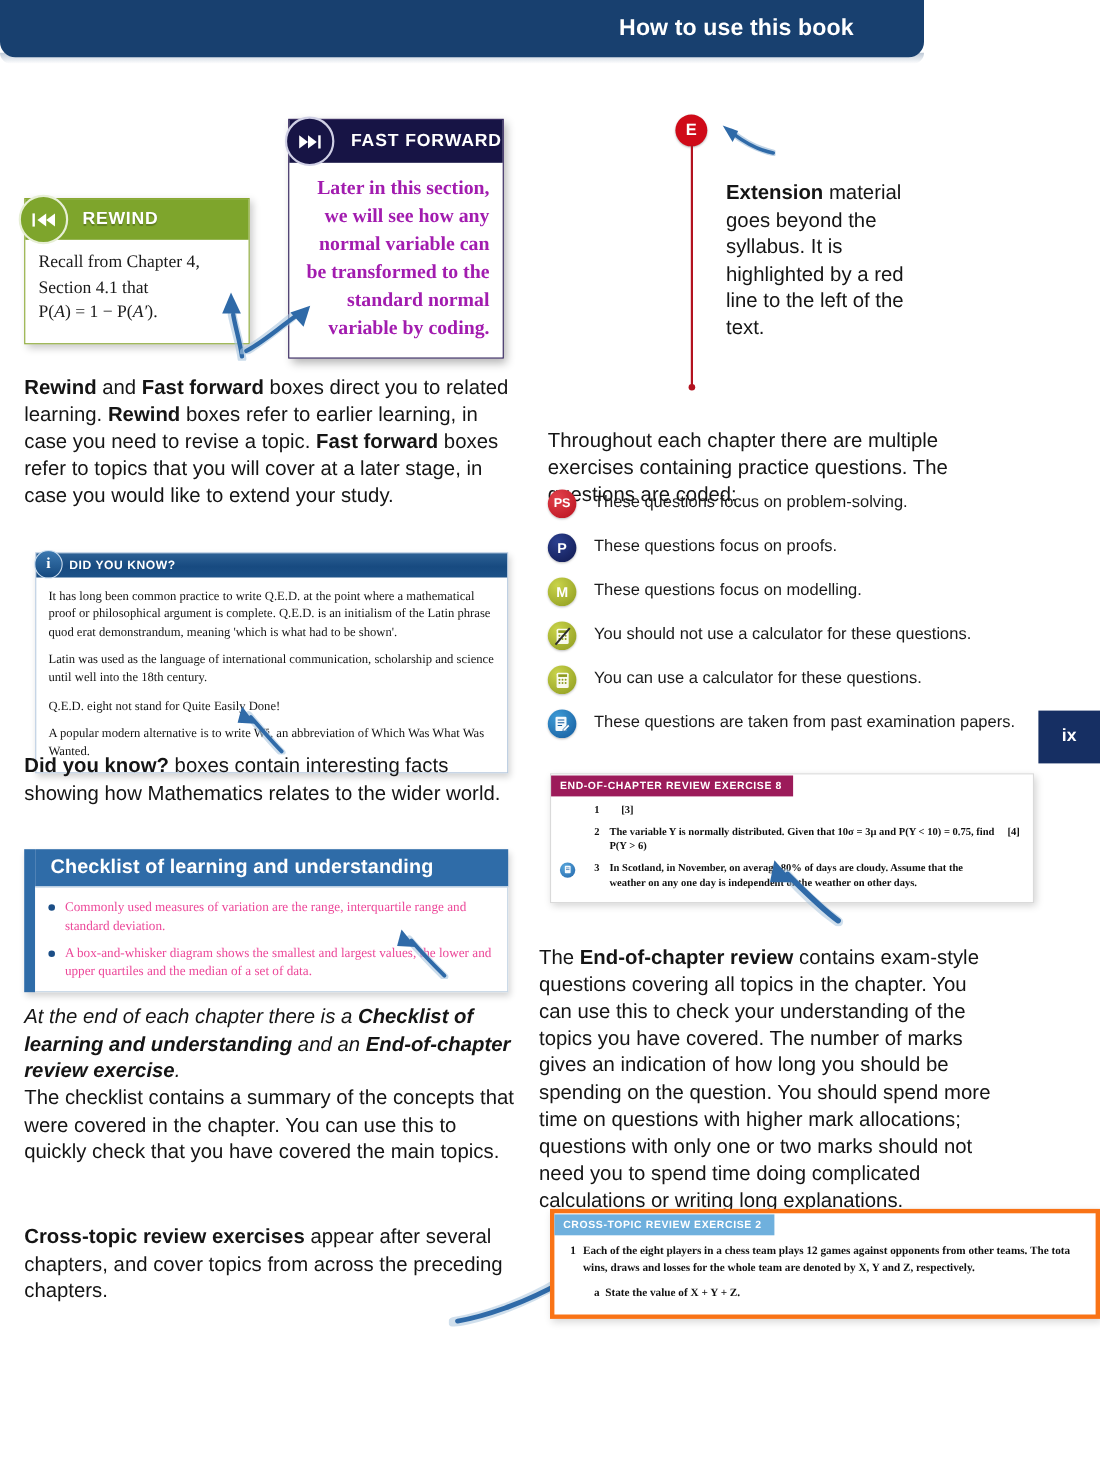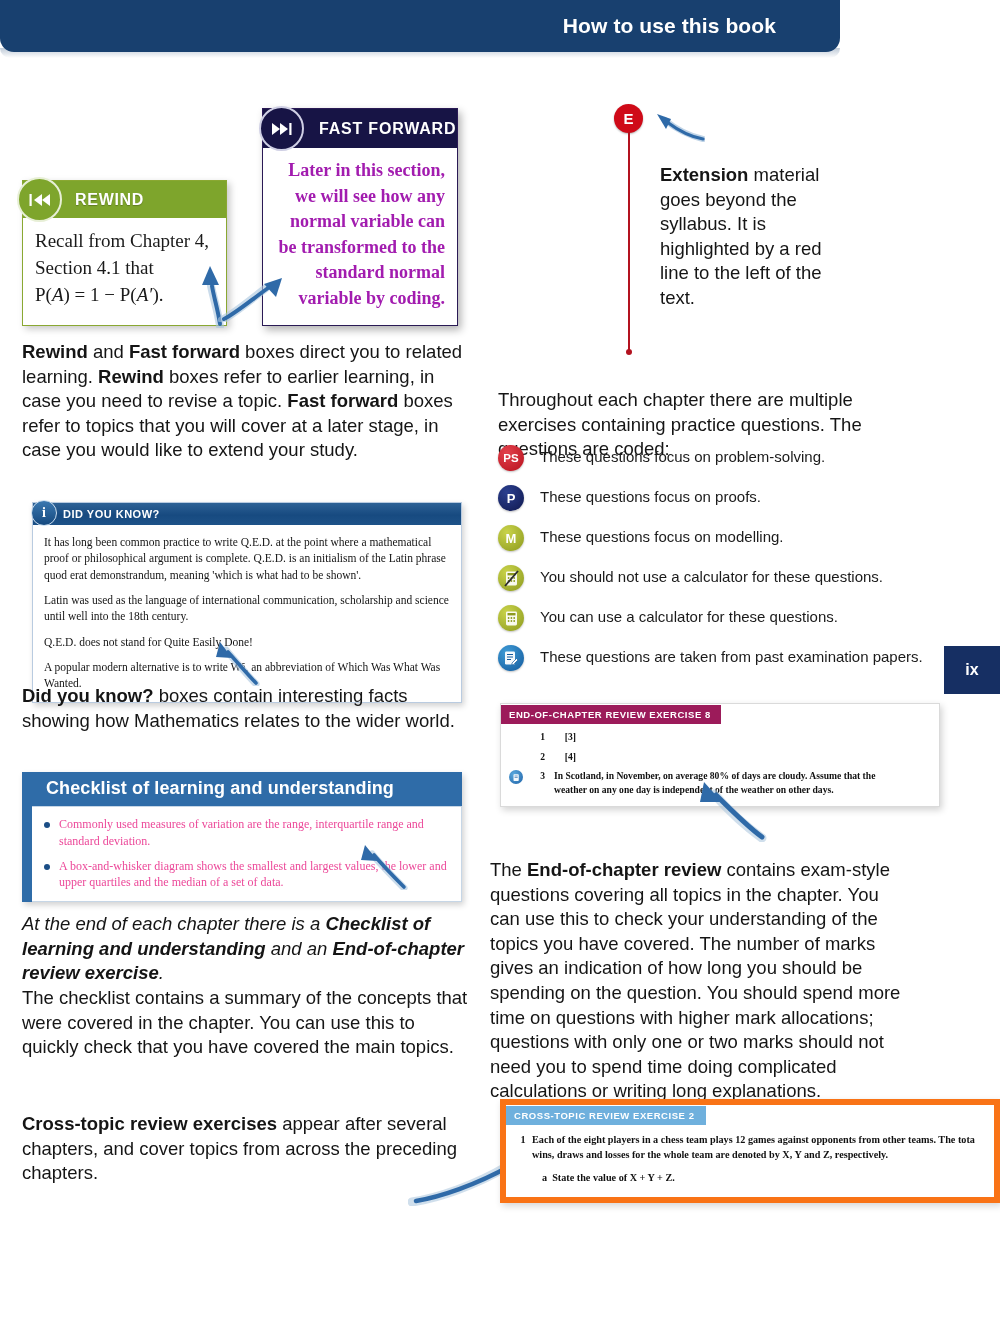--- a/index.html
+++ b/index.html
@@ -60,21 +60,21 @@
     margin-left: 52px; text-shadow: 0 1px 1px rgba(0,0,0,.25);
   }
   .badge-circle {
     position: absolute; left: -6px; top: -4px; width: 45px; height: 45px;
     border-radius: 50%; background: #7ea52c; border: 2px solid #e7efd6;
     display: flex; align-items: center; justify-content: center;
   }
   #rewind-body {
     padding: 10px 12px 16px 12px;
     font-family: "Liberation Serif", serif;
-    font-size: 19px; line-height: 1.42; color: #1a1a1a;
+    font-size: 16px; line-height: 1.42; color: #1a1a1a;
   }
   #rewind-body .mathline { white-space: nowrap; }
   .it { font-style: italic; }
 
   
   #ff-box {
     position: absolute; left: 262px; top: 108px; width: 196px;
     box-shadow: 3px 4px 8px rgba(0,0,0,.3);
     background: #ffffff;
     border: 1px solid #2a1a55;
@@ -192,21 +192,21 @@
     position:absolute; left: 0; top: 1px; width: 14px; height: 14px; border-radius:50%;
     background: radial-gradient(circle at 35% 30%, #5aa8dd, #1f63a8);
     color:#fff; font-size:8px; font-weight:700;
     display:flex; align-items:center; justify-content:center;
   }
 
   
   #ctr-box {
     position: absolute; left: 500px; top: 1099px; width: 500px;
     background: #ffffff; box-shadow: 2px 3px 7px rgba(0,0,0,.16);
-    border: 6px solid #f97316;
+    border: 4px solid #f97316;
   }
   #ctr-head {
     display:inline-block; background:#6fb0dd; color:#ffffff;
     font-size: 9.5px; font-weight: 700; letter-spacing: .55px;
     padding: 4px 12px 4px 8px;
   }
   #ctr-body {
     padding: 8px 10px 12px 8px;
     font-family: "Liberation Serif", serif;
     font-size: 10.2px; line-height: 1.45; color: #111; font-weight: 700;
@@ -310,21 +310,21 @@
 </div>
 
 <div id="dyk-box">
   <div id="dyk-head">
     <span id="dyk-icon">i</span>
     <span id="dyk-label">DID YOU KNOW?</span>
   </div>
   <div id="dyk-body">
     <p>It has long been common practice to write Q.E.D. at the point where a mathematical proof or philosophical argument is complete. Q.E.D. is an initialism of the Latin phrase quod erat demonstrandum, meaning 'which is what had to be shown'.</p>
     <p>Latin was used as the language of international communication, scholarship and science until well into the 18th century.</p>
-    <p>Q.E.D. does not stand for Quite Easily Done!</p>
+    <p>Q.E.D. eight not stand for Quite Easily Done!</p>
     <p>A popular modern alternative is to write W⁵, an abbreviation of Which Was What Was Wanted.</p>
   </div>
 </div>
 
 <svg class="arrow" style="left:208px;top:640px;" width="58" height="46" viewBox="0 0 58 46">
   <path d="M48,44 C40,36 30,24 18,10" stroke="#a9c4dd" stroke-width="7" fill="none" stroke-linecap="round" opacity="0.6"></path>
   <path d="M48,43 C40,35 30,23 20,12" stroke="#2f6aa8" stroke-width="3.6" fill="none" stroke-linecap="round"></path>
   <polygon points="12,2 24,18 8,17" fill="#2f6aa8"></polygon>
 </svg>
 
@@ -437,20 +437,21 @@
   <div>
     <span id="eoc-head">END-OF-CHAPTER REVIEW EXERCISE 8</span>
   </div>
   <div id="eoc-body">
     <div class="q-row">
       <span class="q-num">1</span>
       <span class="q-marks">[3]</span>
     </div>
     <div class="q-row">
       <span class="q-num">2</span>
+      <span class="q-text">The variable Y is normally distributed. Given that 10σ = 3μ and P(Y &lt; 10) = 0.75, find P(Y &gt; 6)</span>
       <span class="q-marks">[4]</span>
     </div>
     <div class="q-row">
       <span class="q-icon">
         <svg width="9" height="9" viewBox="0 0 12 12" aria-hidden="true">
           <rect x="2" y="1.5" width="7" height="9" rx="1" fill="#ffffff" opacity="0.95"></rect>
           <line x1="3.4" y1="4" x2="7.6" y2="4" stroke="#1f63a8" stroke-width="0.8"></line>
           <line x1="3.4" y1="6" x2="7.6" y2="6" stroke="#1f63a8" stroke-width="0.8"></line>
         </svg>
       </span>

